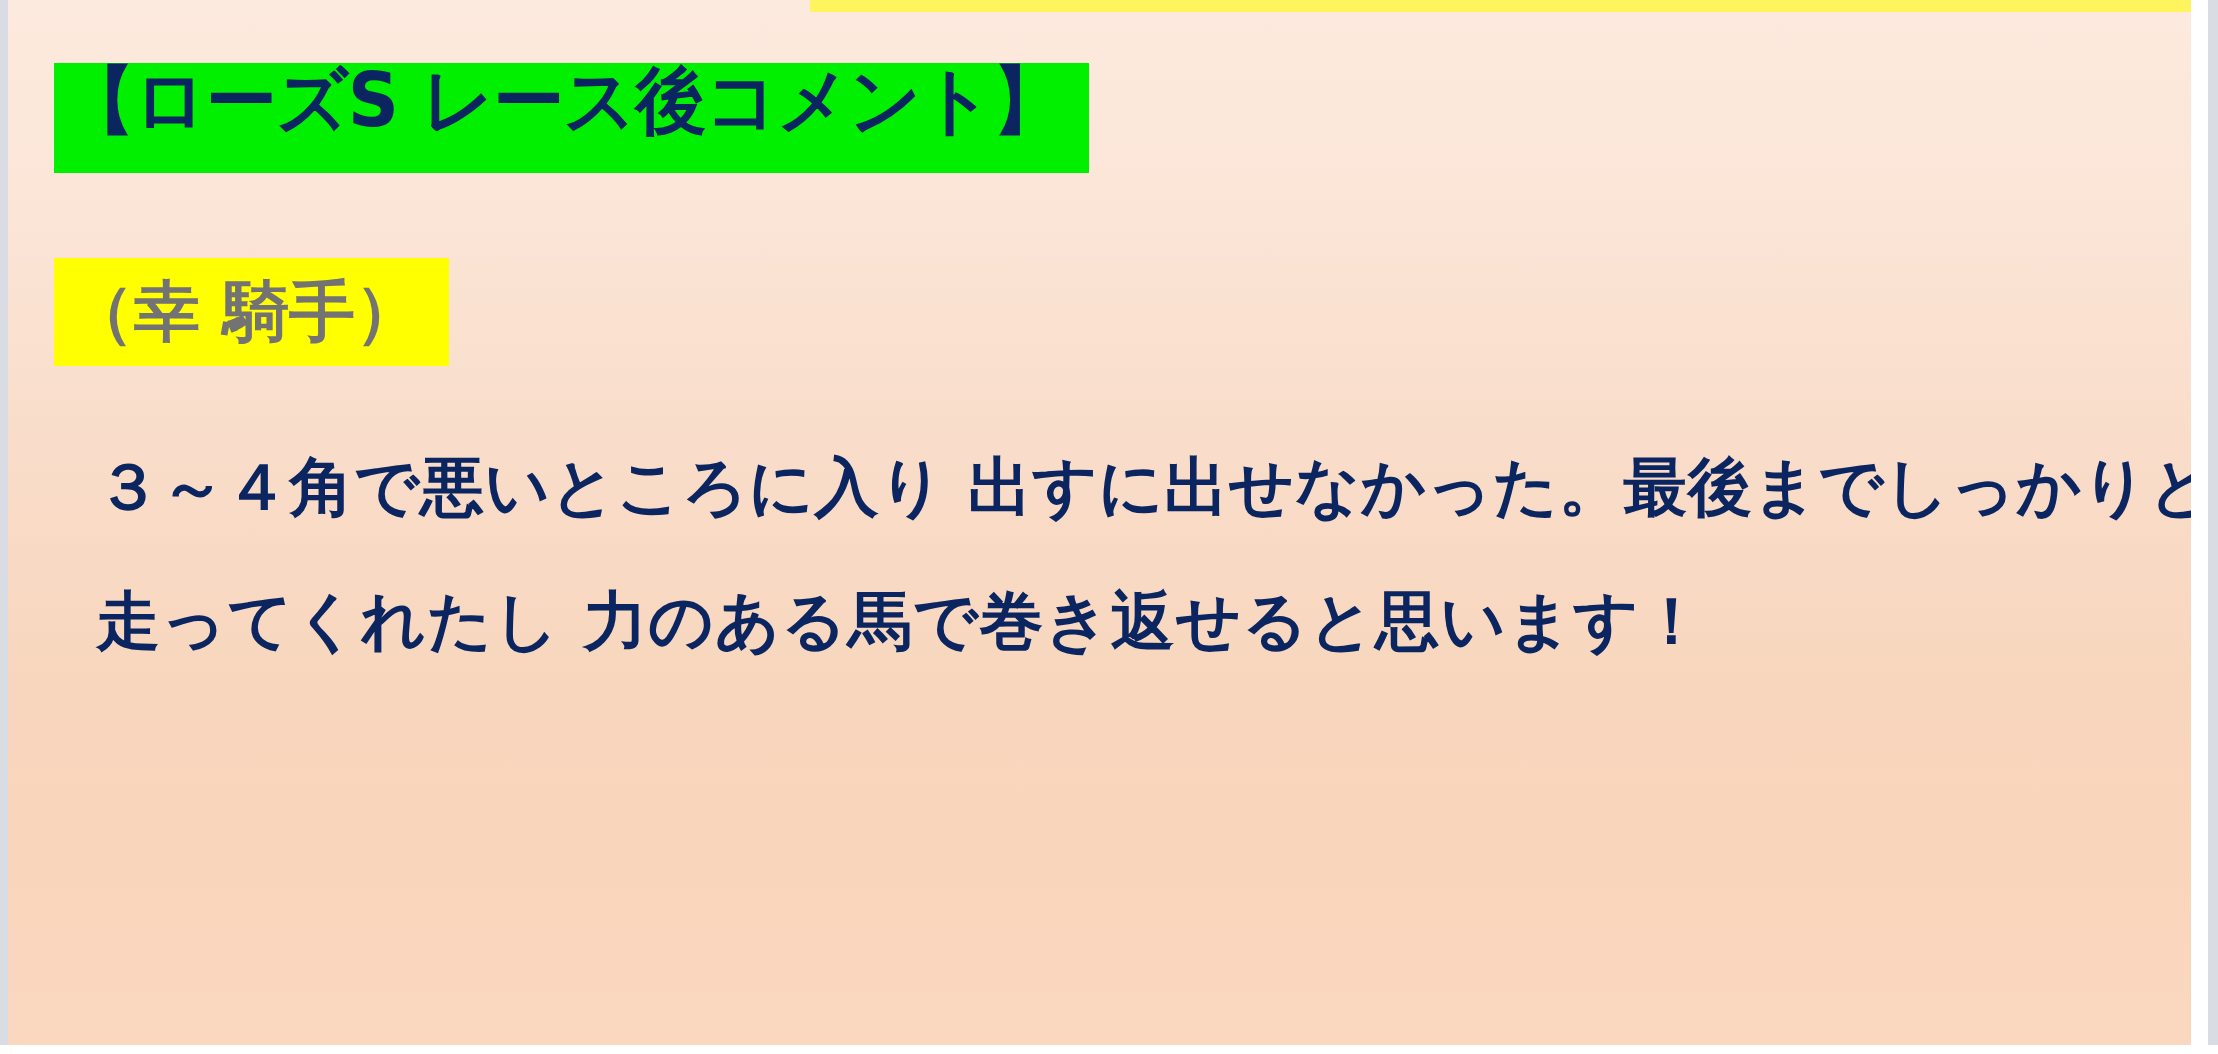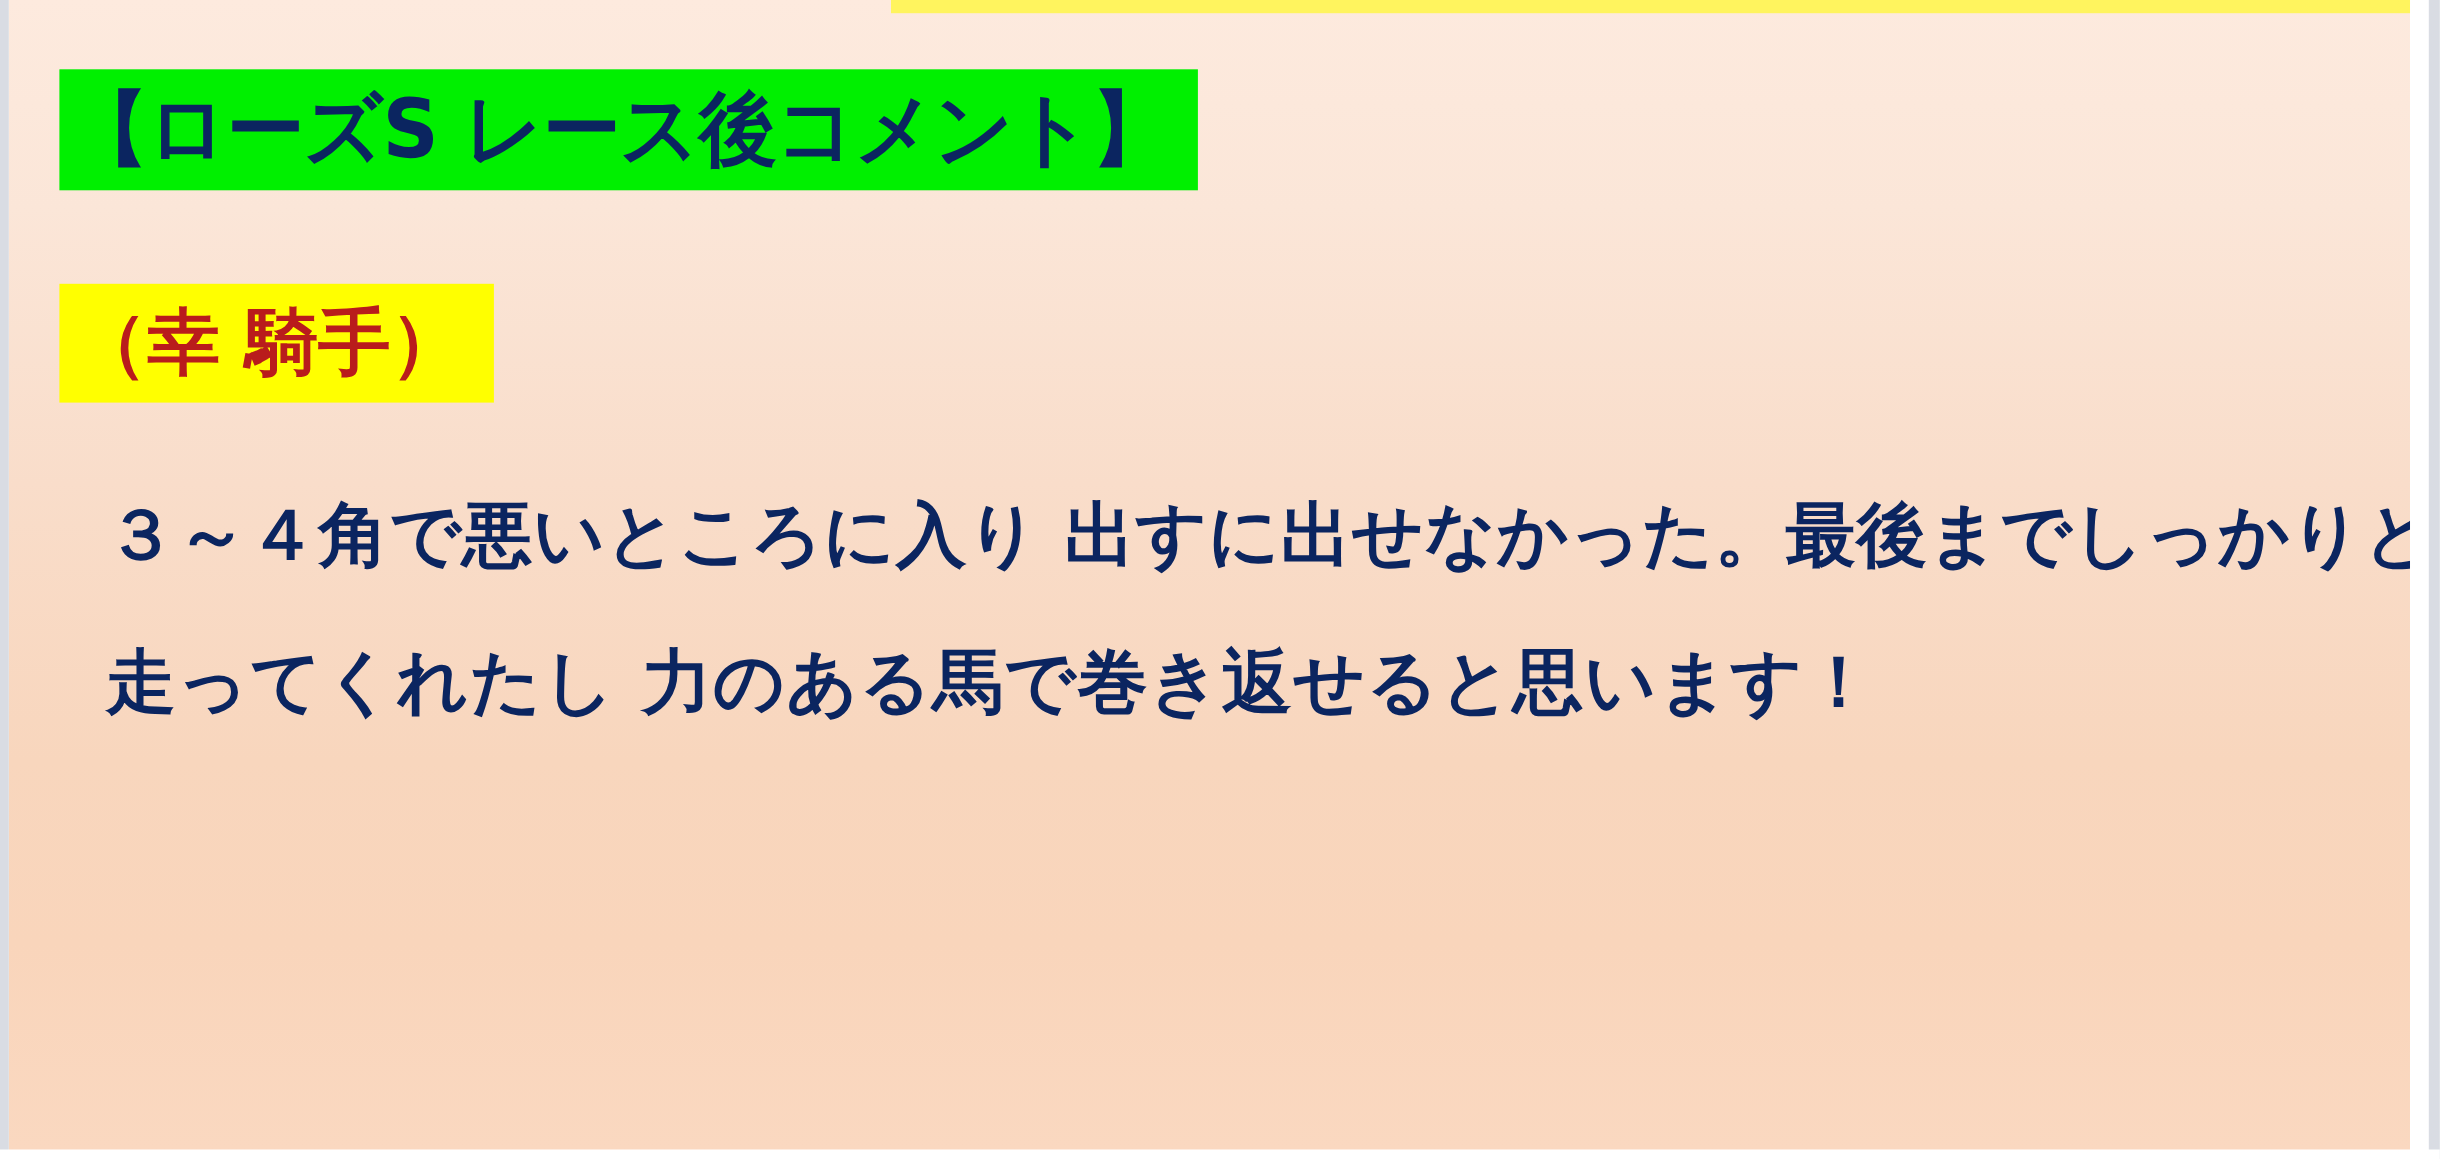--- a/index.html
+++ b/index.html
@@ -90,21 +90,21 @@
 
   
   .title-band {
     position: absolute;
     left: 46px;
     top: 63px;
     width: 1035px;
     height: 110px;
     background: #00f000;
     display: flex;
-    align-items: center;
+    align-items: flex-start;
     padding-left: 10px;
     box-sizing: border-box;
   }
   .title-text {
     font-family: "DejaVu Sans", "Liberation Sans", sans-serif;
     font-weight: 700;
     font-size: 74px;
     line-height: 1;
     color: #0b2560;
     letter-spacing: -1px;
@@ -124,21 +124,21 @@
     display: flex;
     align-items: center;
     padding-left: 14px;
     box-sizing: border-box;
   }
   .speaker-text {
     font-family: "DejaVu Sans", "Liberation Sans", sans-serif;
     font-weight: 700;
     font-size: 66px;
     line-height: 1;
-    color: #b91c1c;
+    color: #737373;
     white-space: nowrap;
   }
 
   
   .comment-block {
     position: absolute;
     left: 44px;
     top: 420px;
     width: 2110px;
   }

